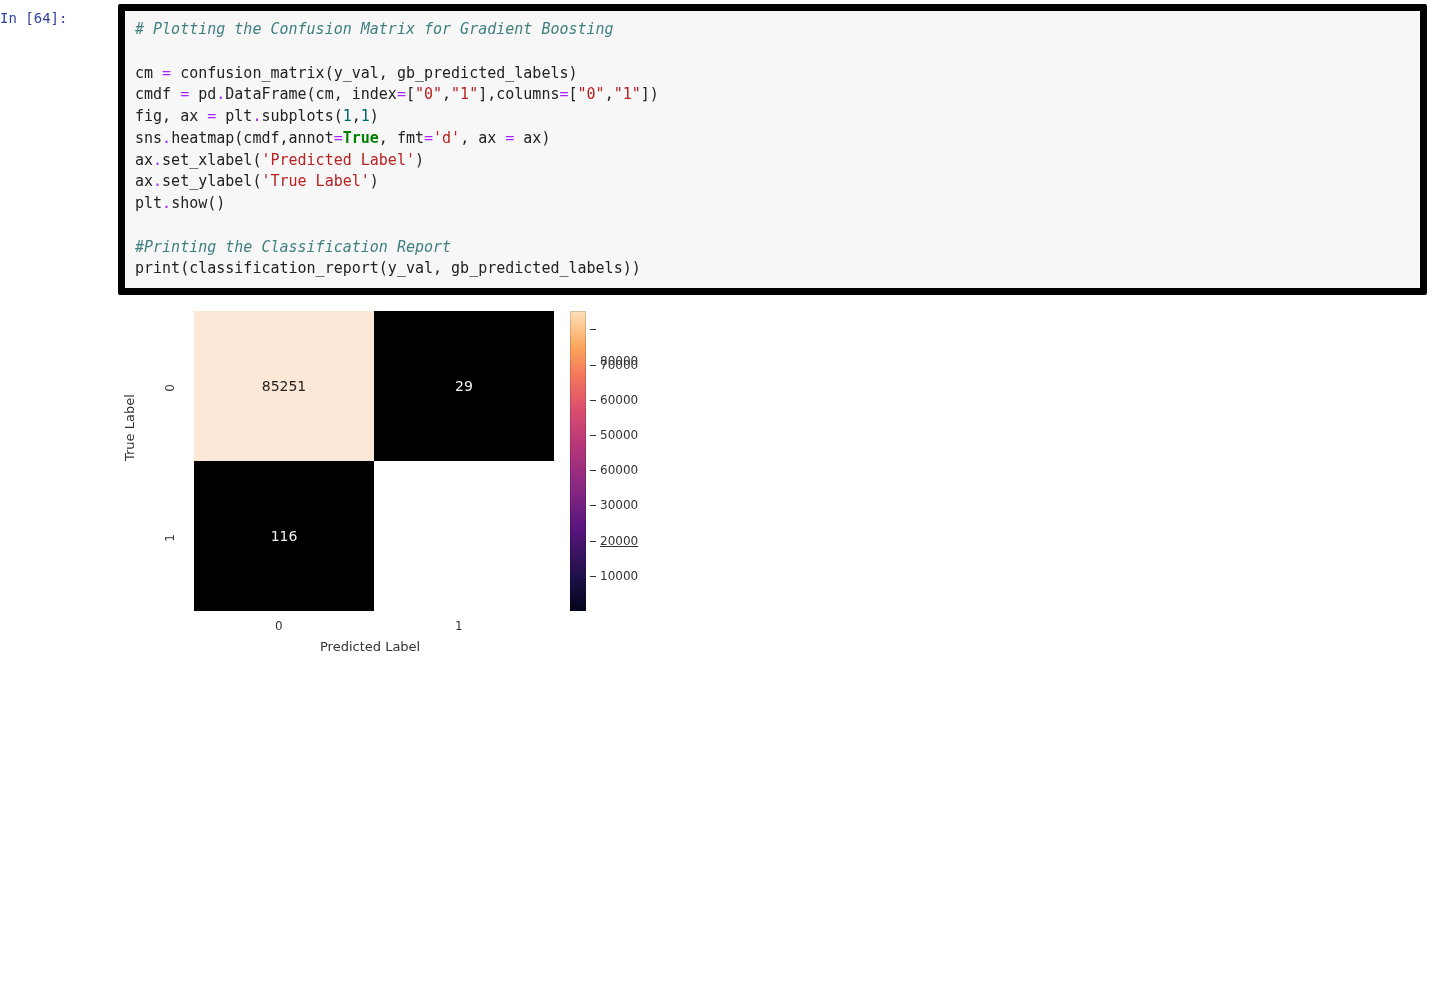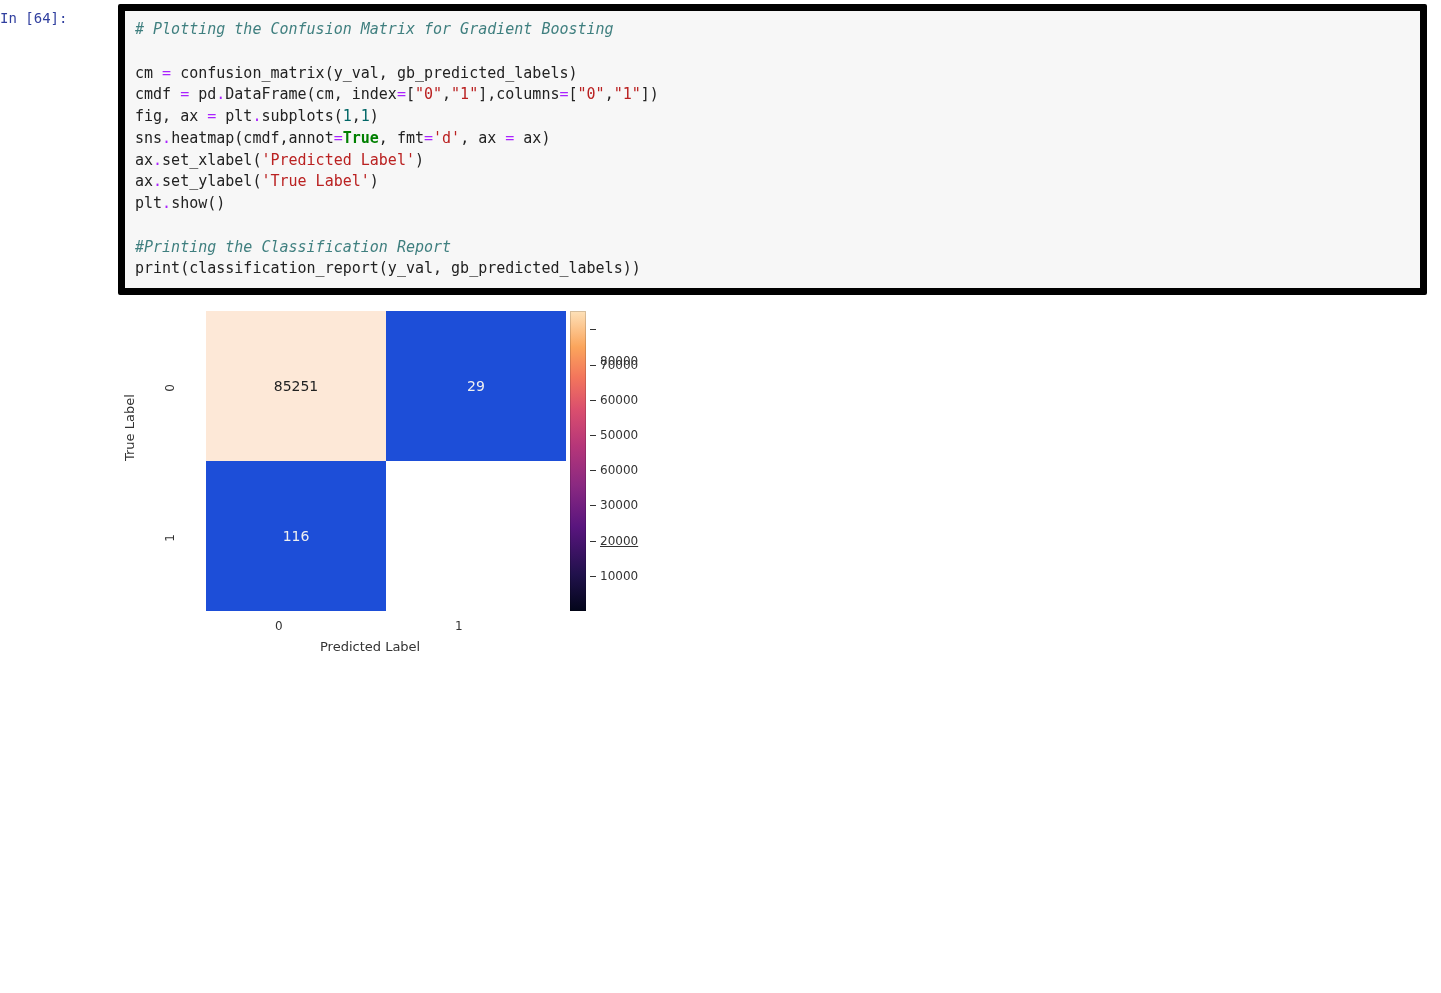--- a/index.html
+++ b/index.html
@@ -91,37 +91,37 @@
     color: #333;
   }
   .xlabel {
     position: absolute;
     font-family: "DejaVu Sans", Helvetica, Arial, sans-serif;
     font-size: 13px;
     color: #333;
   }
   .heat-grid {
     position: absolute;
-    left: 76px;
+    left: 64px;
     top: 0;
     width: 360px;
     height: 300px;
     display: grid;
     grid-template-columns: 1fr 1fr;
     grid-template-rows: 1fr 1fr;
   }
   .heat-cell {
     display: flex;
     align-items: center;
     justify-content: center;
     font-family: "DejaVu Sans", Helvetica, Arial, sans-serif;
     font-size: 14px;
   }
   .cell-light { background: #fde8d7; color: #222; }
-  .cell-dark  { background: #1d4ed8; color: #f0f0f0; }
+  .cell-dark  { background: #000000; color: #f0f0f0; }
 
   
   .cbar {
     position: absolute;
     left: 440px;
     top: 0;
     width: 16px;
     height: 300px;
     background: linear-gradient(to top,
       #03051A 0%,

